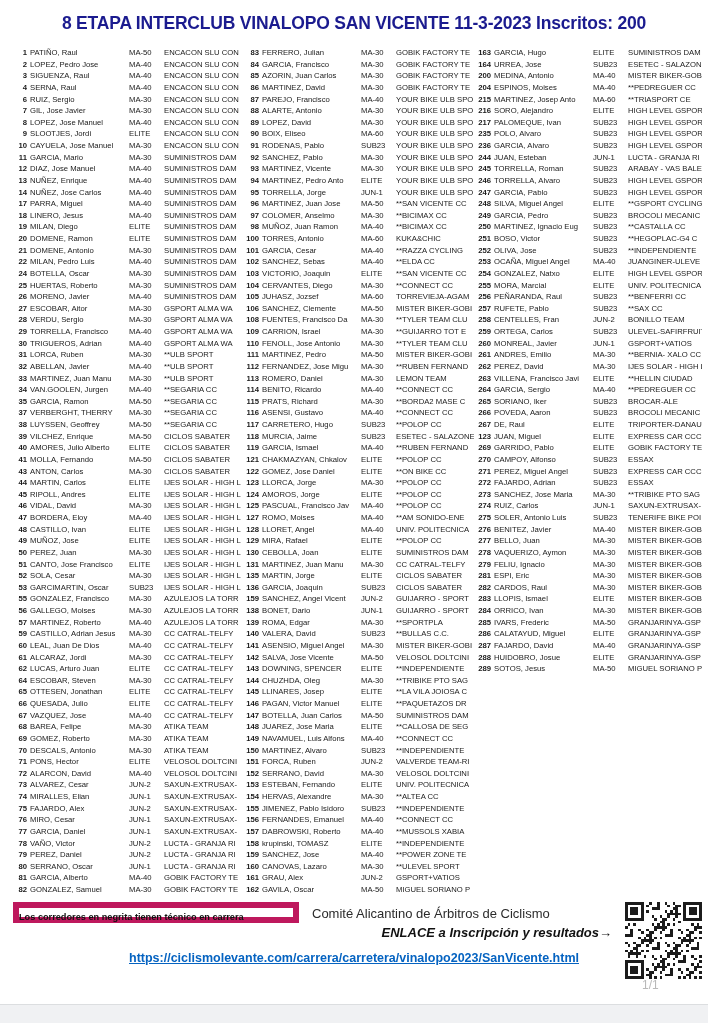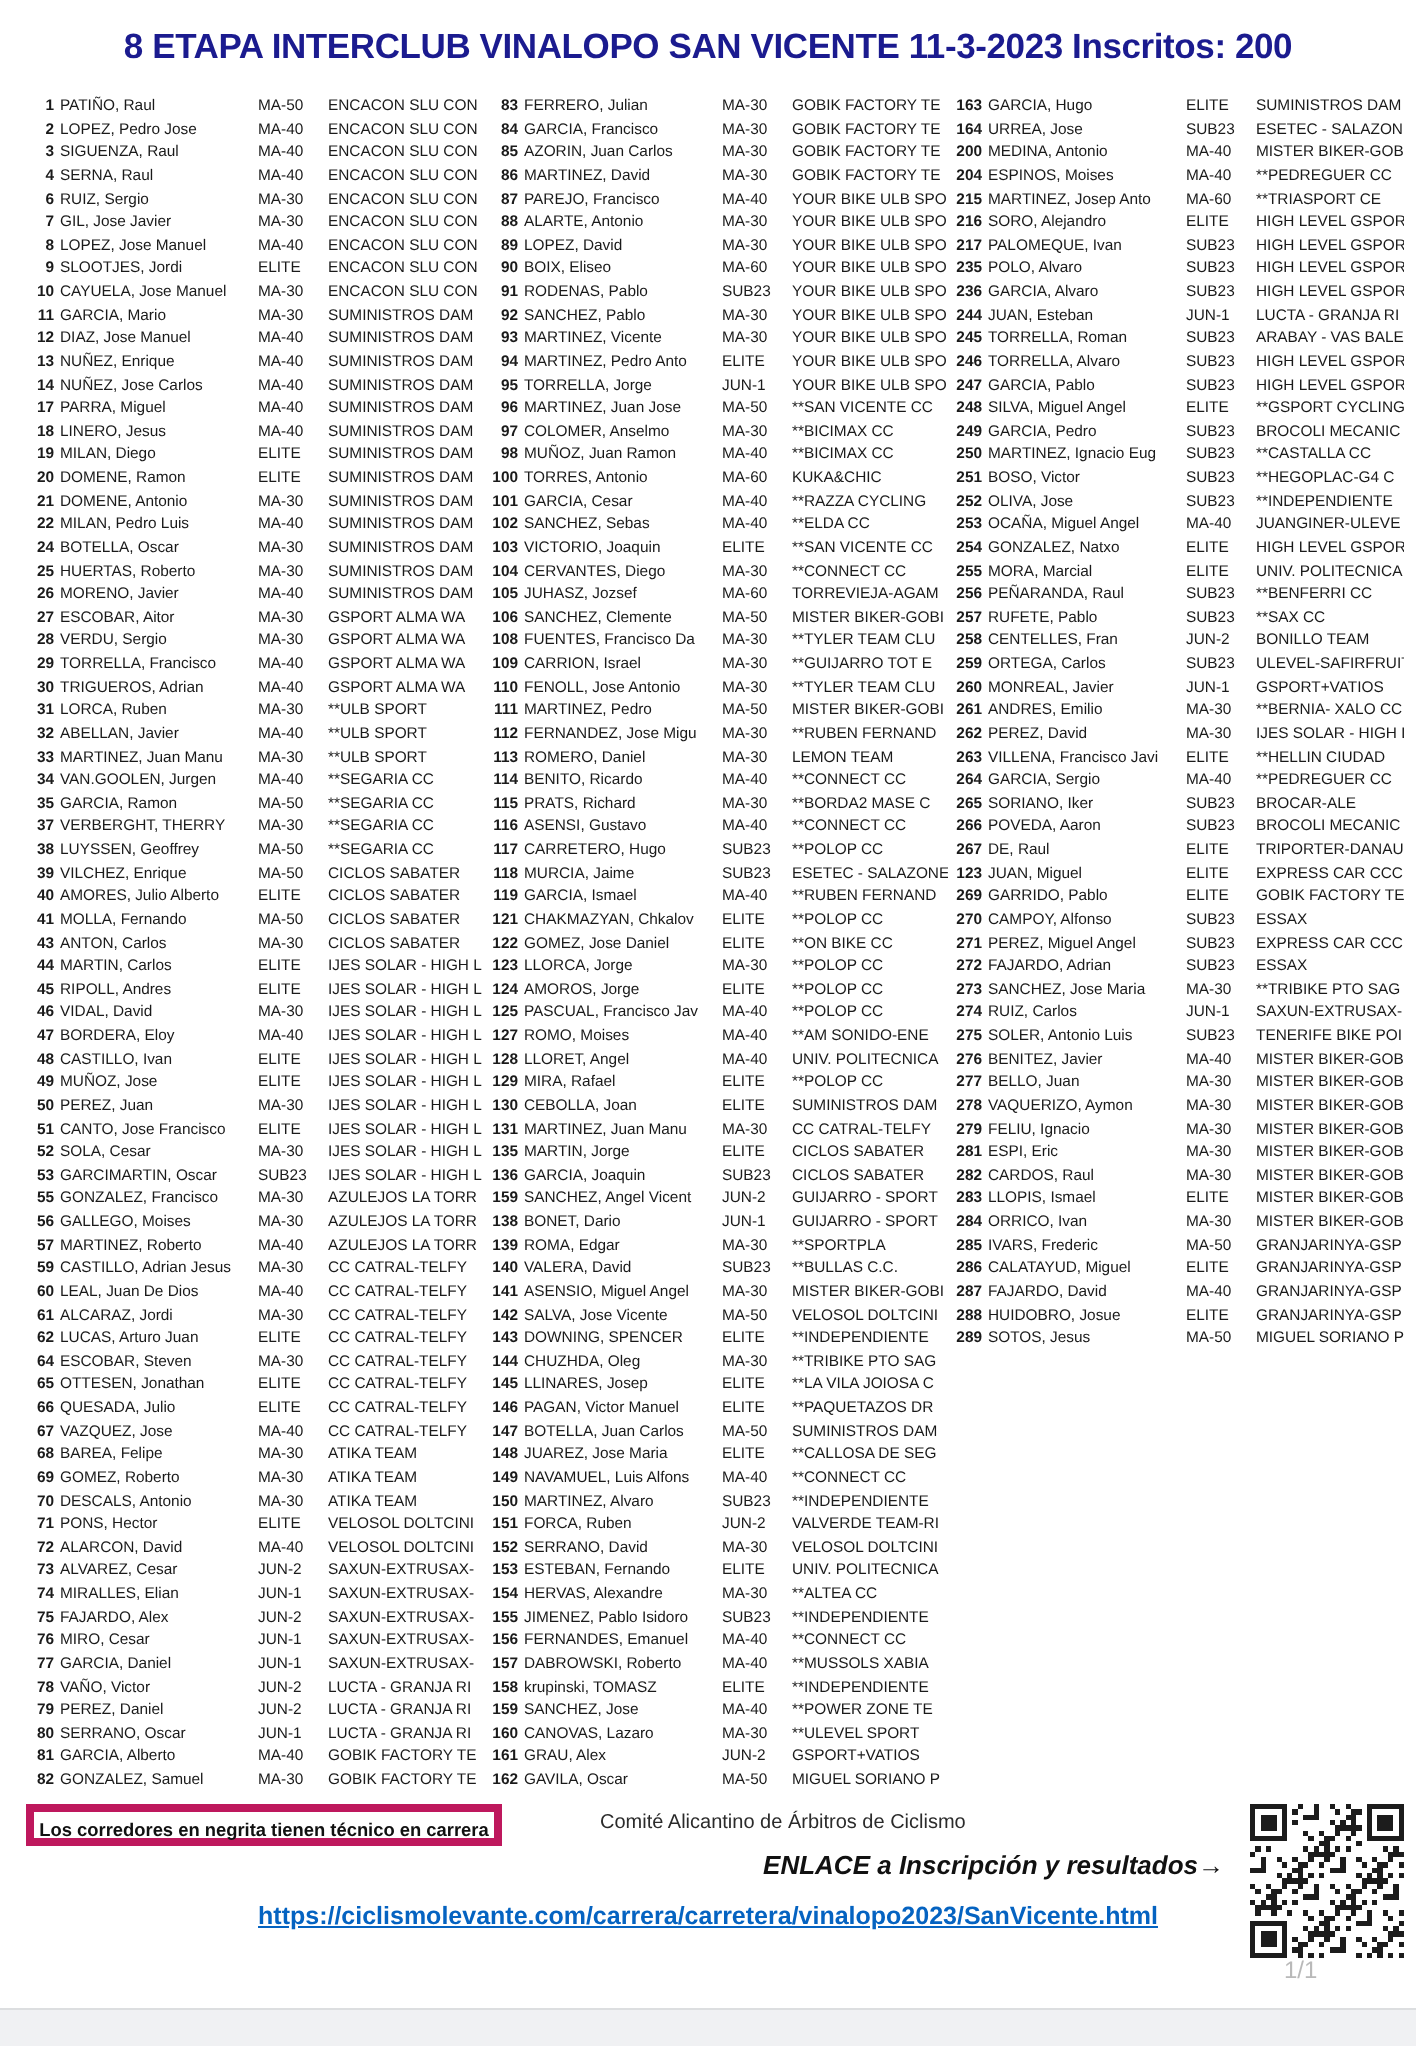--- a/index.html
+++ b/index.html
@@ -14,26 +14,26 @@
   }
   .list { position:absolute; top:47px; left:10px; display:flex; }
   .col { width:232px; }
   .col:last-child { width:228px; }
   .row { display:flex; height:11.63px; line-height:11.63px; font-size:7.7px; white-space:nowrap; }
   .num { width:17px; text-align:right; font-weight:bold; flex:0 0 auto; }
   .rname { width:99px; margin-left:3px; overflow:hidden; flex:0 0 auto; }
   .rcat { width:35px; overflow:hidden; flex:0 0 auto; }
   .rteam { flex:1 1 auto; overflow:hidden; }
   .note-box {
-    position:absolute; left:13px; top:902px; width:238px; height:21px;
-    border:4px solid #be185d; background:#fff;
-    font-size:9.2px; font-weight:bold; text-align:center; line-height:19px; color:#111;
+    position:absolute; left:13px; top:902px; width:286px; height:21px;
+    border:6px solid #be185d; background:#fff;
+    font-size:9.2px; font-weight:bold; text-align:left; line-height:19px; color:#111;
   }
   .committee {
-    position:absolute; left:300px; top:906px; font-size:10px; color:#2b2b2b;
+    position:absolute; left:312px; top:906px; font-size:13px; color:#2b2b2b;
   }
   .enlace {
     position:absolute; top:925px; left:0; width:612px; text-align:right;
     font-size:13px; font-weight:bold; color:#111;font-style:italic;
   }
   .link-line {
     position:absolute; top:951px; left:0; width:708px; text-align:center;
     font-size:12.5px; font-weight:bold;
   }
   .link-line a { text-decoration:underline; }

